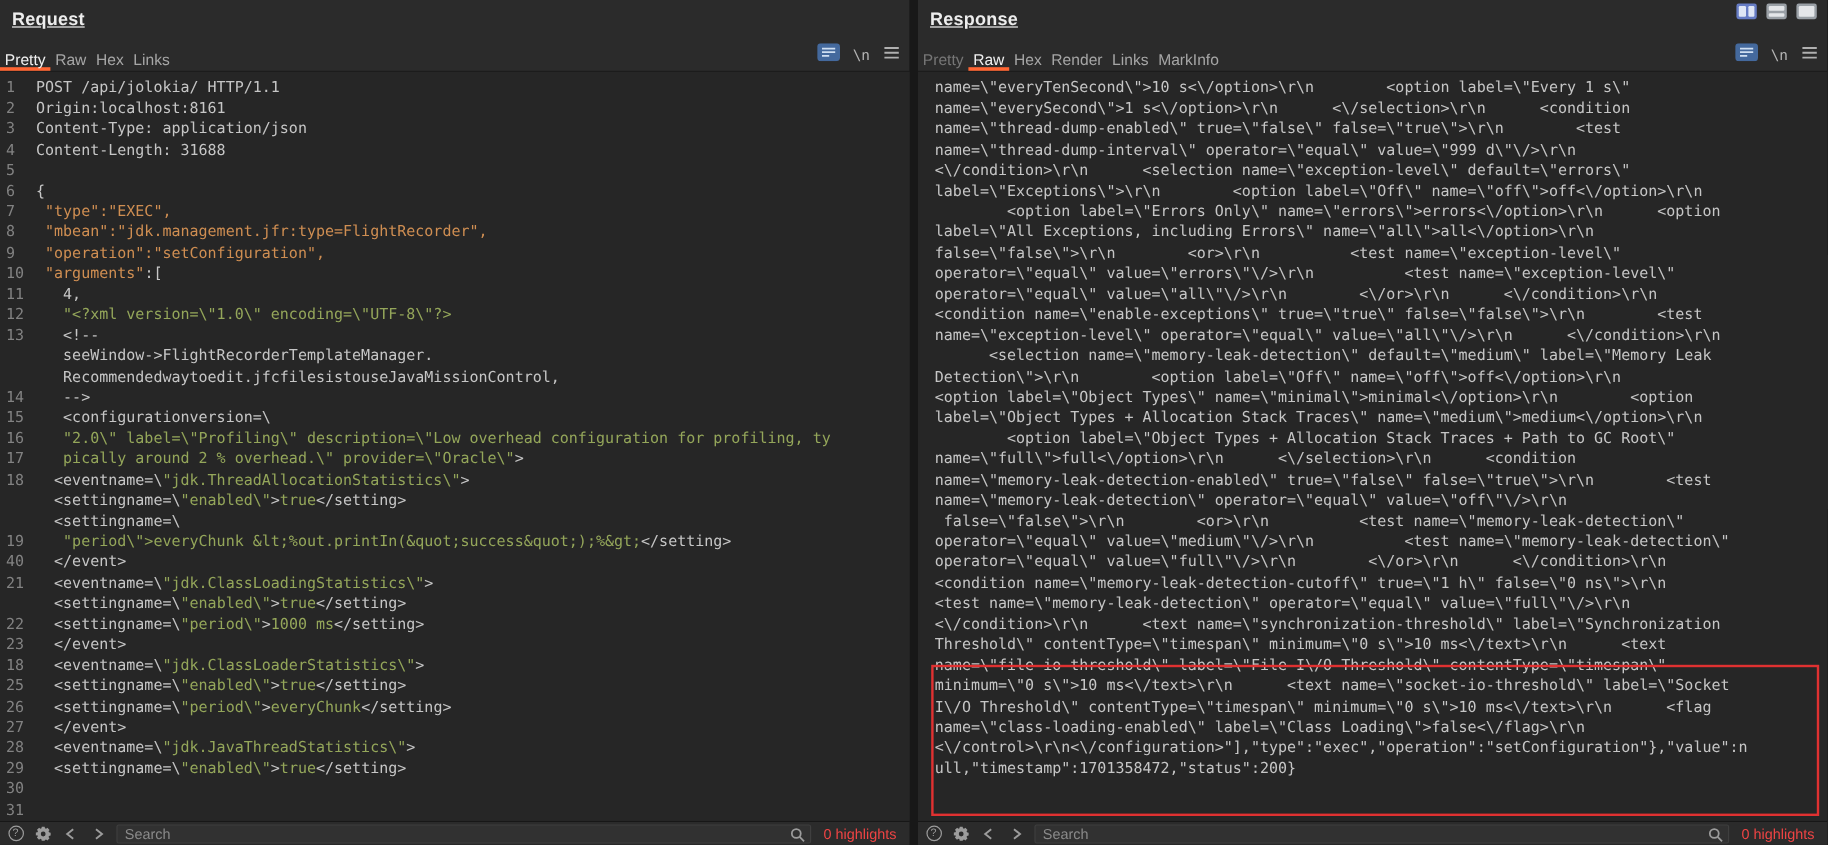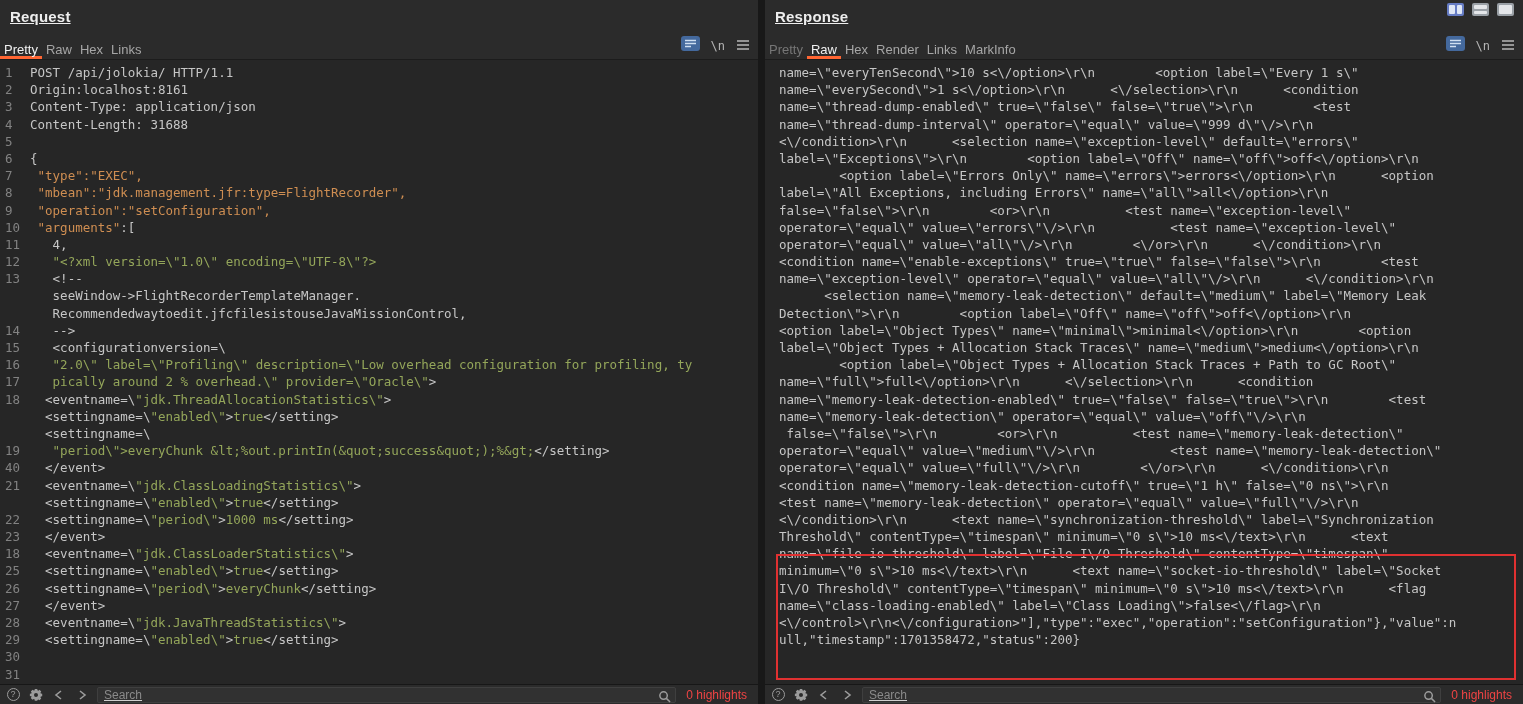--- a/index.html
+++ b/index.html
@@ -47,21 +47,21 @@
            border:2px solid var(--redbox);pointer-events:none;}
 
   .bottombar{height:20px;flex:none;border-top:1px solid #171717;background:var(--panel-bg);
              display:flex;align-items:center;padding:0 5px;gap:7px;}
   .bb-icon{width:16px;height:16px;display:flex;align-items:center;justify-content:center;flex:none;}
   .help-circle{width:13px;height:13px;border:1px solid #9c9c9c;border-radius:50%;
                font-size:9px;line-height:11px;text-align:center;color:#9c9c9c;}
   .search-field{flex:1;height:16px;background:#313131;border:1px solid #3f3f3f;border-radius:2px;
                 display:flex;align-items:center;position:relative;padding:0 22px 0 6px;}
   .search-field input{flex:1;background:transparent;border:none;outline:none;color:#d0d0d0;
-                      font-size:12px;font-family:"Liberation Sans",sans-serif;padding:0;text-decoration:underline;}
+                      font-size:12px;font-family:"Liberation Sans",sans-serif;padding:0;}
   .search-field input::placeholder{color:#8a8a8a;}
   .mag{position:absolute;right:4px;top:1px;}
   .highlights{color:#ef4444;font-size:12px;flex:none;margin:0 6px 0 3px;white-space:nowrap;}
 
   .win-btns{position:absolute;right:9px;top:3px;display:flex;gap:8px;}
   .win-btn{width:17px;height:13px;border-radius:2px;display:flex;gap:2px;padding:2px;}
   .b1{background:#667cc4;}
   .b1 i{flex:1;background:#dfe6f5;border-radius:1px;}
   .b2{background:#9aa0a6;flex-direction:column;}
   .b2 i{flex:1;background:#e4e6e9;border-radius:1px;}

